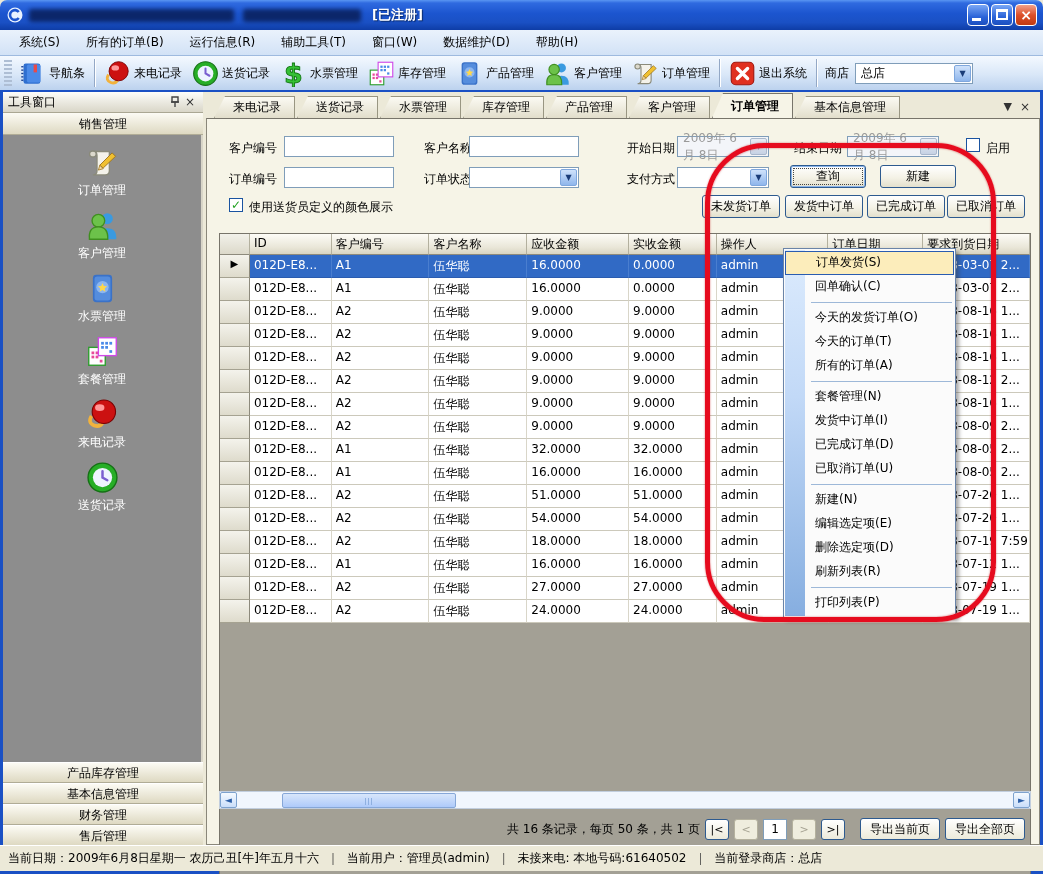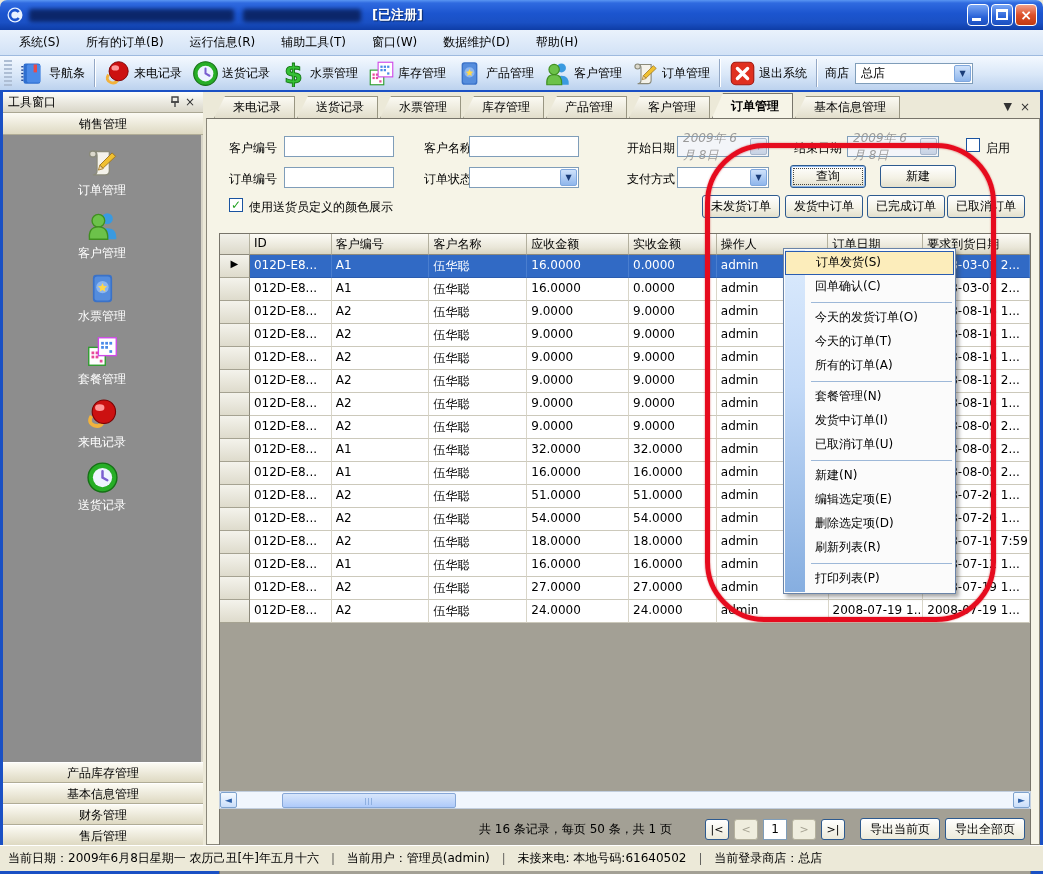--- a/index.html
+++ b/index.html
@@ -72,21 +72,21 @@
   .tab-ctl{margin-left:auto;display:flex;gap:8px;padding:0 10px 4px 0;color:#333;}
   .tab-ctl .c{font-size:11px;}
 
   
   .content{left:206px;top:118px;width:834px;height:727px;background:#f6f4e7;border:1px solid #8a877a;border-top:1px solid #77746a;}
 
   .flabel{position:absolute;color:#000;}
   .finput{position:absolute;background:#fff;border:1px solid #7f9db9;height:21px;padding:0 4px;font:inherit;}
   .fcombo{position:absolute;height:21px;}
   .fcombo .xp-combo{width:100%;height:100%;}
-  .fcombo.disabled .xp-combo{background:#f3f5f9;color:#9a9a9a;font-style:italic;}
+  .fcombo.disabled .xp-combo{background:#f3f5f9;color:#9a9a9a;}
   .fcombo.disabled .combo-btn{background:linear-gradient(180deg,#e8edf5,#c6d2e4);color:#8a96ab;border-color:#aab8cc;}
   .xp-check{position:absolute;width:14px;height:14px;background:#fff;border:1px solid #1a53a0;text-align:center;line-height:12px;color:#21a121;font-weight:bold;font-size:12px;}
   .xp-btn{position:absolute;border:1px solid #2d5a8f;border-radius:3px;color:#000;text-align:center;
     background:linear-gradient(180deg,#ffffff,#f4f2e6 55%,#e3e0cd);font:inherit;}
   .xp-btn.focus{box-shadow:inset 0 0 0 1px #8ab4ea;outline:1px dotted #444;outline-offset:-4px;}
 
   
   .grid{position:absolute;left:12px;top:114px;width:812px;height:654px;background:#a3a095;border:1px solid #77746a;}
   .g-head{display:flex;height:21px;}
   .g-hcell{background:linear-gradient(180deg,#fdfcf7,#eae7d9 65%,#d9d5c2);border-right:1px solid #b3b09e;
@@ -107,21 +107,21 @@
   .sc-thumb i{position:absolute;left:50%;top:4px;width:8px;height:7px;margin-left:-4px;
     background:repeating-linear-gradient(90deg,#8fb0e0 0 1px,transparent 1px 3px);}
 
   
   .pager{position:absolute;left:0px;top:696px;width:826px;height:28px;display:flex;align-items:center;justify-content:flex-end;gap:5px;padding-right:8px;color:#000;}
   .pg-btn{width:24px;height:21px;border:1px solid #2d5a8f;border-radius:3px;background:linear-gradient(180deg,#fff,#eceada);
     text-align:center;line-height:19px;font-size:11px;}
   .pg-btn.dis{border-color:#b4b19e;color:#a5a292;background:#efedde;}
   .pg-input{width:24px;height:21px;border:1px solid #7f9db9;text-align:center;font:inherit;background:#fff;}
   .pg-export{height:22px;padding:0 9px;border:1px solid #2d5a8f;border-radius:3px;background:linear-gradient(180deg,#fff,#eceada);line-height:20px;}
-  .pager .sum{margin-right:28px;}
+  .pager .sum{margin-right:0;}
 
   
   .ctx{position:absolute;left:576px;top:129px;width:173px;background:#fbfbfb;border:1px solid #6a84a8;
     box-shadow:3px 3px 4px rgba(60,60,60,.45);z-index:50;padding:2px 1px;}
   .ctx:before{content:"";position:absolute;left:1px;top:1px;bottom:1px;width:20px;
     background:linear-gradient(180deg,#dcebfd 0%,#c2d9f7 40%,#86aee0 100%);}
   .ctx-item{position:relative;height:24px;line-height:23px;padding-left:30px;color:#000;white-space:nowrap;}
   .ctx-item.hl{background:#fcedbb;border:1px solid #2a5cb0;line-height:21px;}
   .ctx-sep{position:relative;height:1px;background:#9db8d8;margin:3px 2px 3px 26px;}
 
@@ -681,20 +681,21 @@
   <div class="ctx">
       <div class="ctx-item hl">订单发货(S)</div>
       <div class="ctx-item">回单确认(C)</div>
       <div class="ctx-sep"></div>
       <div class="ctx-item">今天的发货订单(O)</div>
       <div class="ctx-item">今天的订单(T)</div>
       <div class="ctx-item">所有的订单(A)</div>
       <div class="ctx-sep"></div>
       <div class="ctx-item">套餐管理(N)</div>
       <div class="ctx-item">发货中订单(I)</div>
+      <div class="ctx-item">已完成订单(D)</div>
       <div class="ctx-item">已取消订单(U)</div>
       <div class="ctx-sep"></div>
       <div class="ctx-item">新建(N)</div>
       <div class="ctx-item">编辑选定项(E)</div>
       <div class="ctx-item">删除选定项(D)</div>
       <div class="ctx-item">刷新列表(R)</div>
       <div class="ctx-sep"></div>
       <div class="ctx-item">打印列表(P)</div>
     </div>
 </div>

